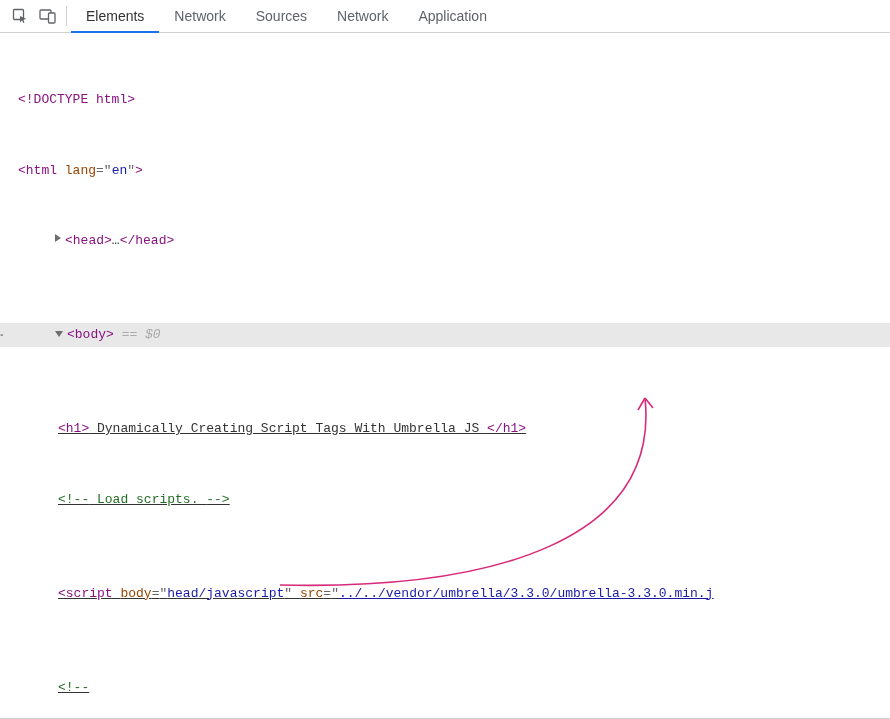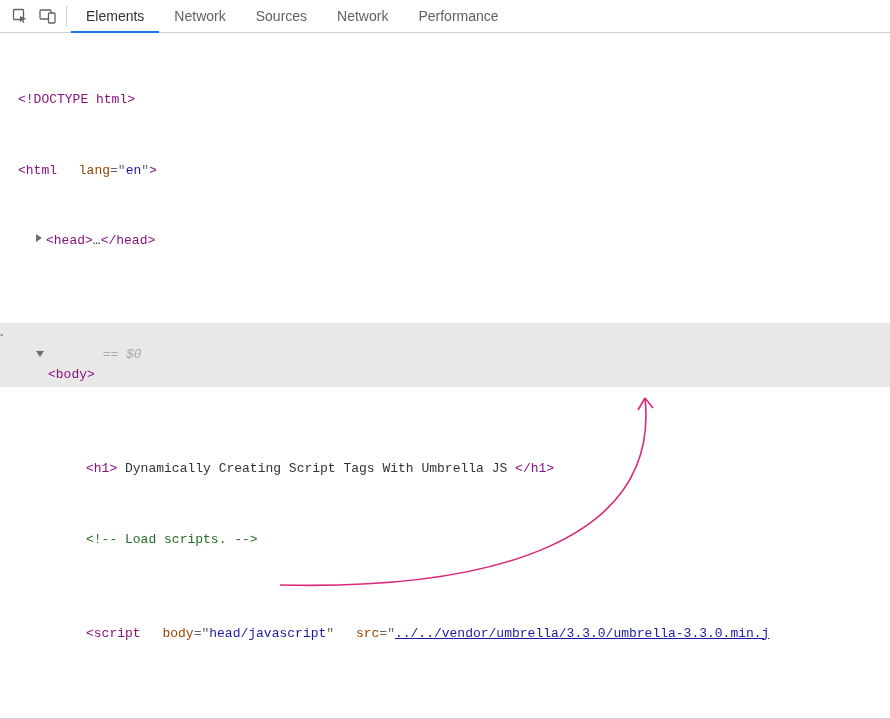--- a/index.html
+++ b/index.html
@@ -59,24 +59,24 @@
     padding:8px 0 12px 0;
     border-bottom:1px solid var(--border);
     overflow:hidden;
   }
   .line{padding-left:18px;}
   .line.sel{display:flex;align-items:center;background:var(--highlight-row);position:relative;}
   .dots{position:absolute;left:-4px;top:2px;color:#777;font-size:12px;letter-spacing:1px;}
   .tri{display:inline-block;width:0;height:0;margin:0 4px 2px 0;}
   .tri.right{border-top:4.5px solid transparent;border-bottom:4.5px solid transparent;border-left:6px solid #6e6e6e;}
   .tri.down{border-left:4.5px solid transparent;border-right:4.5px solid transparent;border-top:6px solid #6e6e6e;}
-  .indent1{padding-left:36px;}
-  .indent2{padding-left:86px;}
-  .tag{color:var(--tag);margin-top:40px;}
-  .attr-name{color:var(--attr-name);margin-left:14px;}
+  .indent1{padding-left:55px;}
+  .indent2{padding-left:58px;text-decoration:underline;}
+  .tag{color:var(--tag);}
+  .attr-name{color:var(--attr-name);}
   .eq{color:var(--attr-eq);}
   .attr-val{color:var(--attr-val);}
   .link{color:var(--link);text-decoration:underline;}
   .cmt{color:var(--comment);margin-top:40px;}
   .plain{color:#333;}
   .gray{color:#aaa;font-style:italic;}
 
   
   svg.arrow{position:absolute;pointer-events:none;}
 </style>
@@ -95,21 +95,21 @@
       <rect x="1" y="2" width="11" height="9" rx="1"></rect>
       <rect x="9.5" y="5" width="6.5" height="10" rx="1" fill="#fff"></rect>
     </svg>
   </div>
   <div class="vsep"></div>
   <div class="tabstrip">
     <div class="tab active">Elements</div>
     <div class="tab">Network</div>
     <div class="tab">Sources</div>
     <div class="tab">Network</div>
-    <div class="tab">Performance</div>
+    <div class="tab">Application</div>
   </div>
 </div>
 
 <div class="elements mono">
   <div class="line"><span class="tag">&lt;!DOCTYPE html&gt;</span></div>
   <div class="line"><span class="tag">&lt;html </span><span class="attr-name">lang</span><span class="eq">=</span><span class="eq">"</span><span class="attr-val">en</span><span class="eq">"</span><span class="tag">&gt;</span></div>
   <div class="line indent1"><span class="tri right"></span><span class="tag">&lt;head&gt;</span><span class="plain">…</span><span class="tag">&lt;/head&gt;</span></div>
 
   <div class="line sel indent1">
     <span class="dots">⋯</span>

